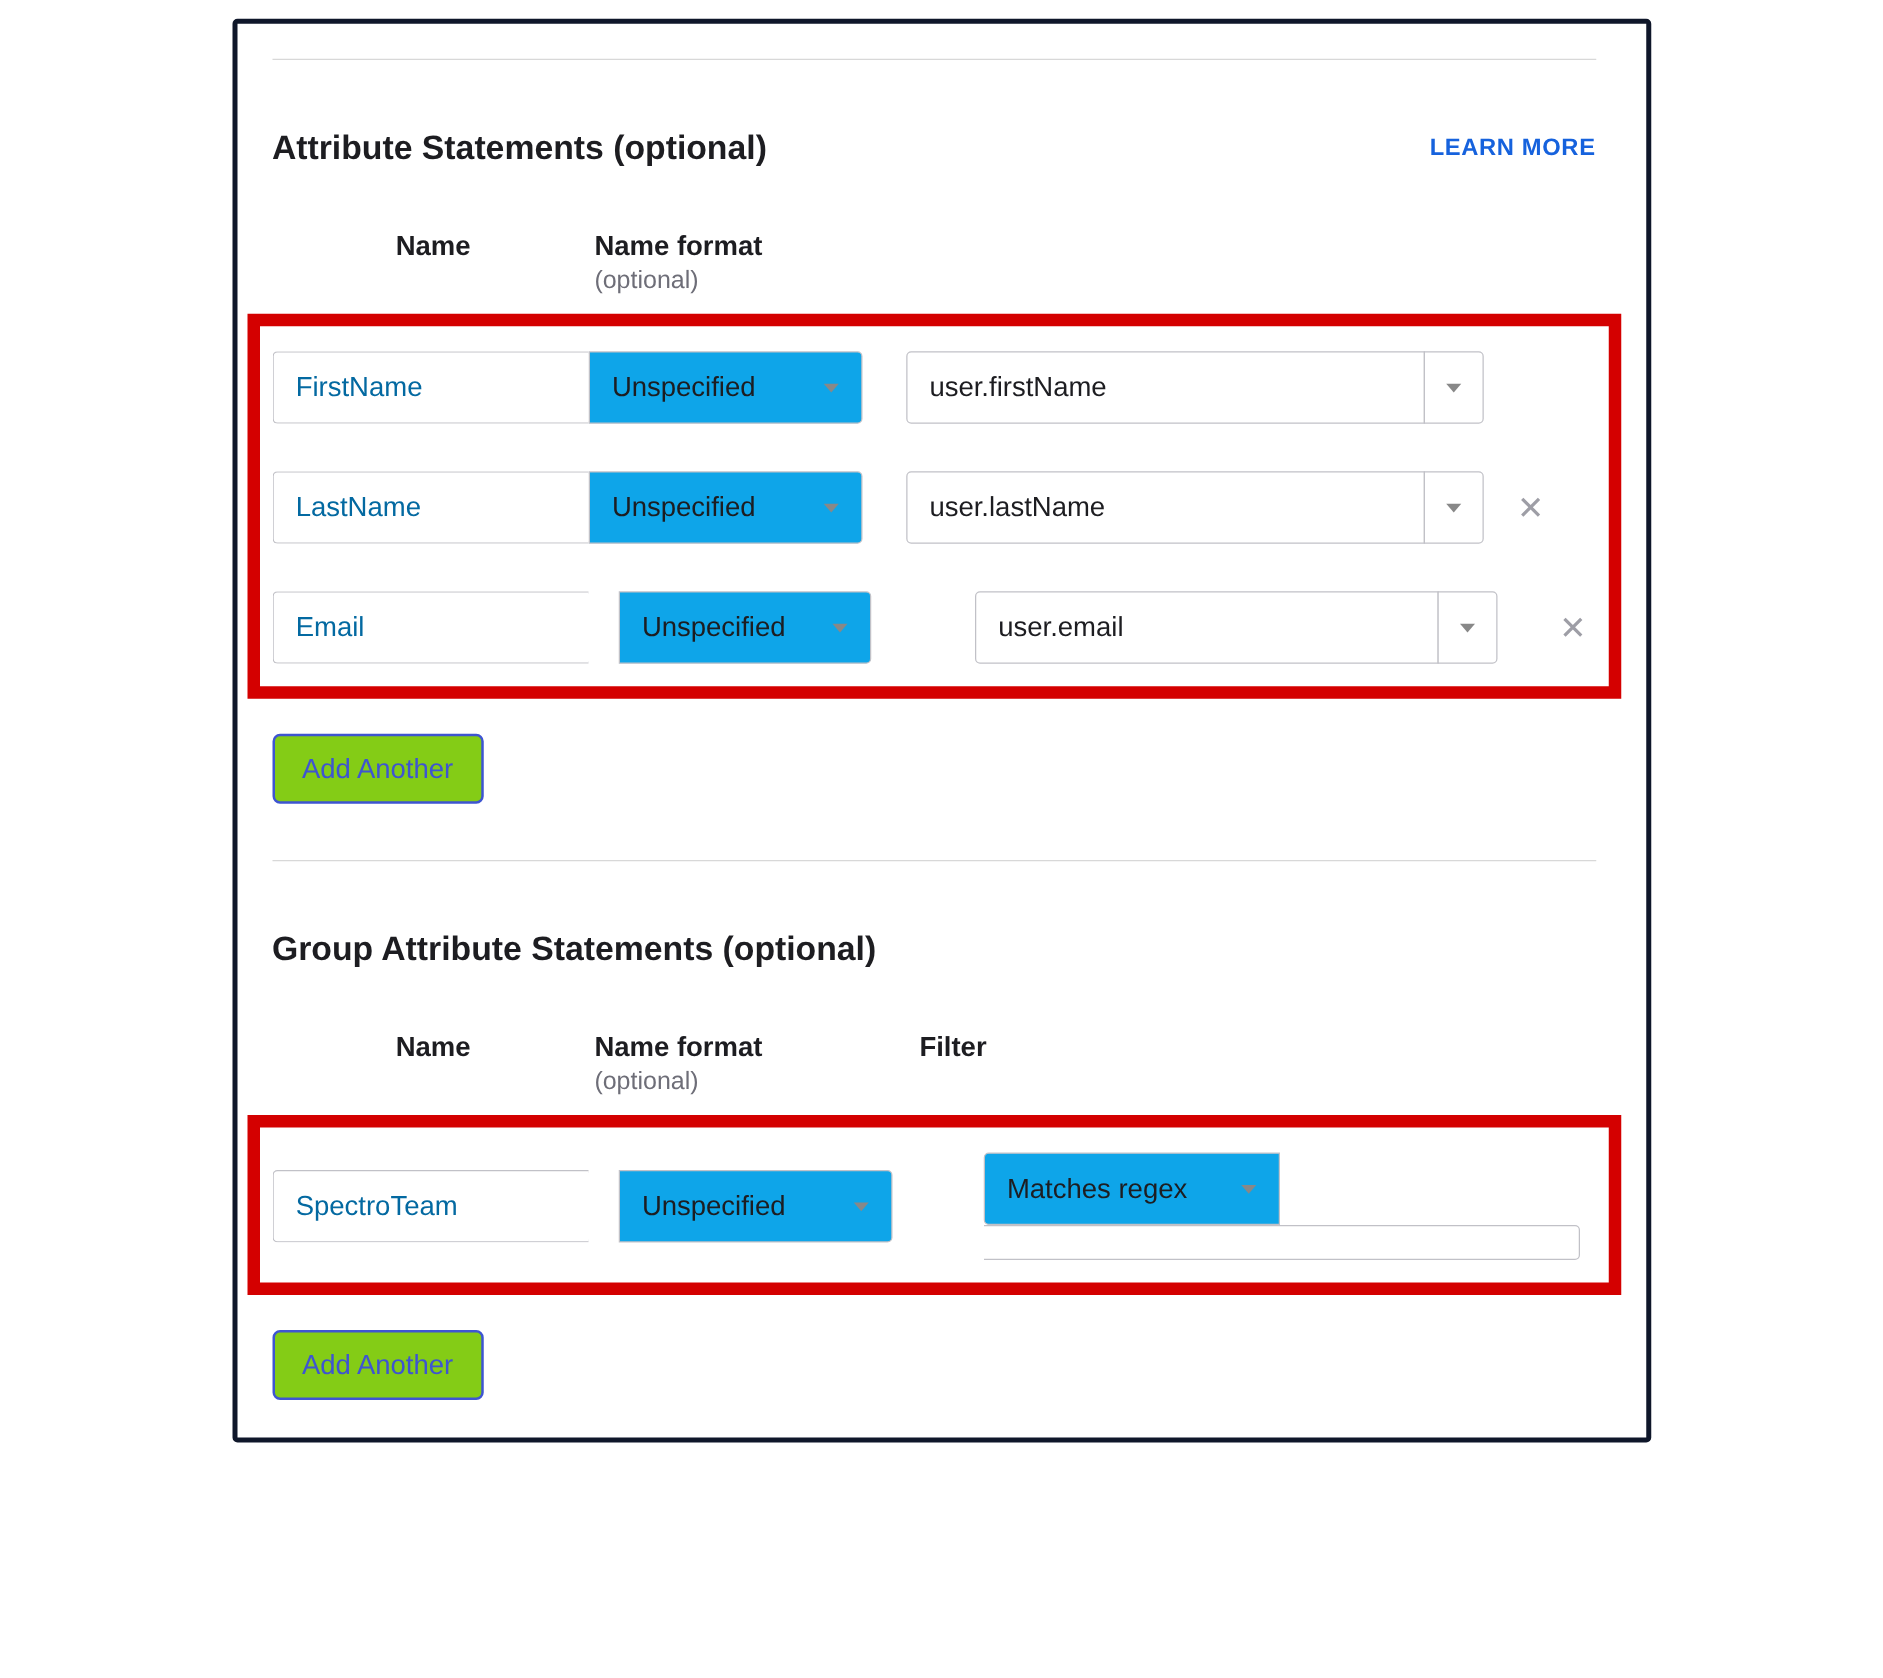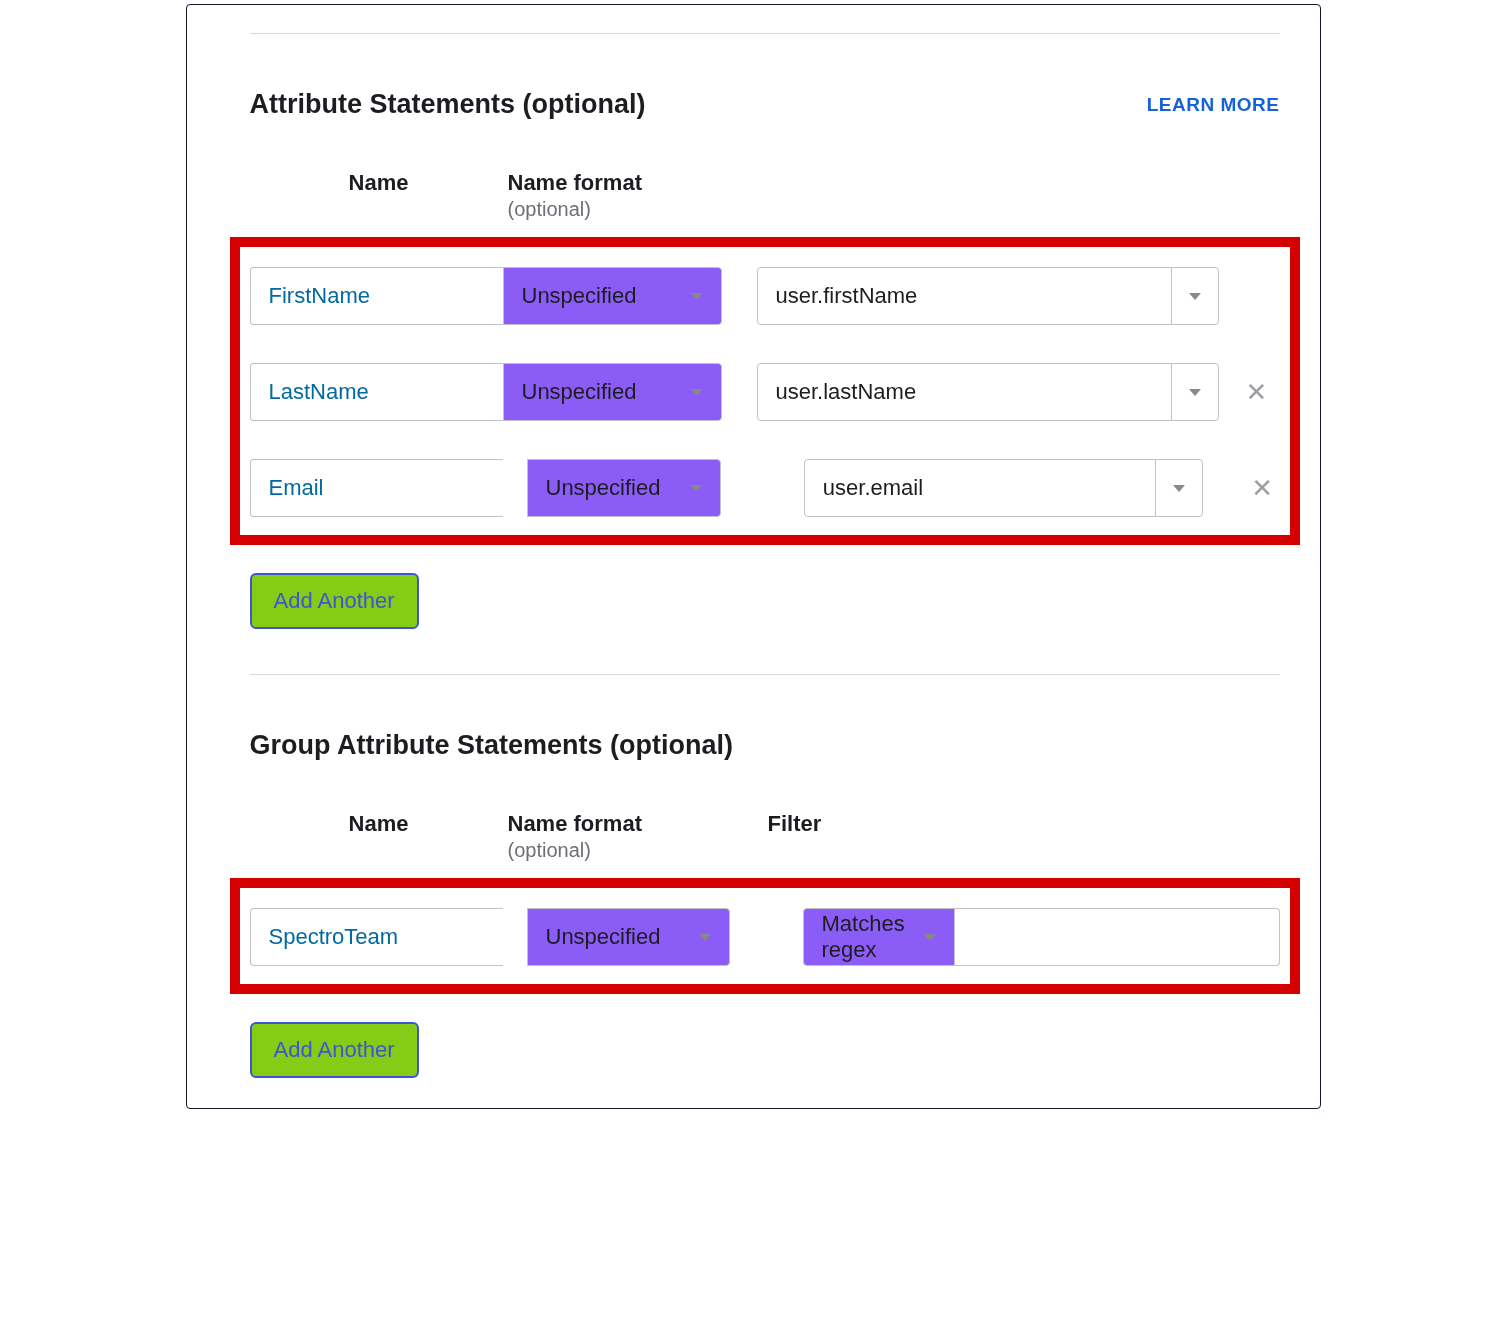--- a/index.html
+++ b/index.html
@@ -2,25 +2,25 @@
 <html><head>
   <meta charset="utf-8">
   <style>
     * { box-sizing: border-box; margin: 0; padding: 0; }
     body {
       font-family: -apple-system, BlinkMacSystemFont, "Segoe UI", Helvetica, Arial, sans-serif;
       background: #fff;
       padding: 0;
     }
     .panel {
-      border: 1px solid #0f172a;
+      border: 4px solid #0f172a;
       border-radius: 4px;
-      margin: 4px auto;
+      margin: 15px auto;
       width: 1135px;
-      padding: 0 40px 30px 63px;
+      padding: 0 40px 30px 28px;
       background: #fff;
     }
     .section-divider-top {
       border-top: 1px solid #d8d8d8;
       height: 1px;
       margin-top: 28px;
     }
     .section-divider {
       border-top: 1px solid #d8d8d8;
       height: 1px;
@@ -85,21 +85,21 @@
     .select-wrap {
       position: relative;
       height: 58px;
       border: 1px solid #c1c1c7;
       border-radius: 0 4px 4px 0;
       width: 219px;
       display: flex;
       align-items: center;
       padding: 0 18px;
       cursor: pointer;
-      background:#8b5cf6;
+      background:#0ea5e9;
     }
     .select-text {
       font-size: 22px;
       color: #1d1d21;
       flex: 1;
     }
     .caret {
       width: 0; height: 0;
       border-left: 6px solid transparent;
       border-right: 6px solid transparent;
@@ -151,20 +151,21 @@
       border-radius: 6px;
       padding: 13px 22px;
       font-size: 22px;
       font-weight: 400;
       cursor: pointer;
       font-family: inherit;
     }
     .filter-combo {
       display:flex;
       width: 477px;
+      flex-direction: column;
     }
     .filter-select {
       width: 237px;
       border-radius: 4px 0 0 4px;
     }
     .filter-input {
       height: 58px;
       border: 1px solid #c1c1c7;
       border-left:none;
       border-radius: 0 4px 4px 0;

